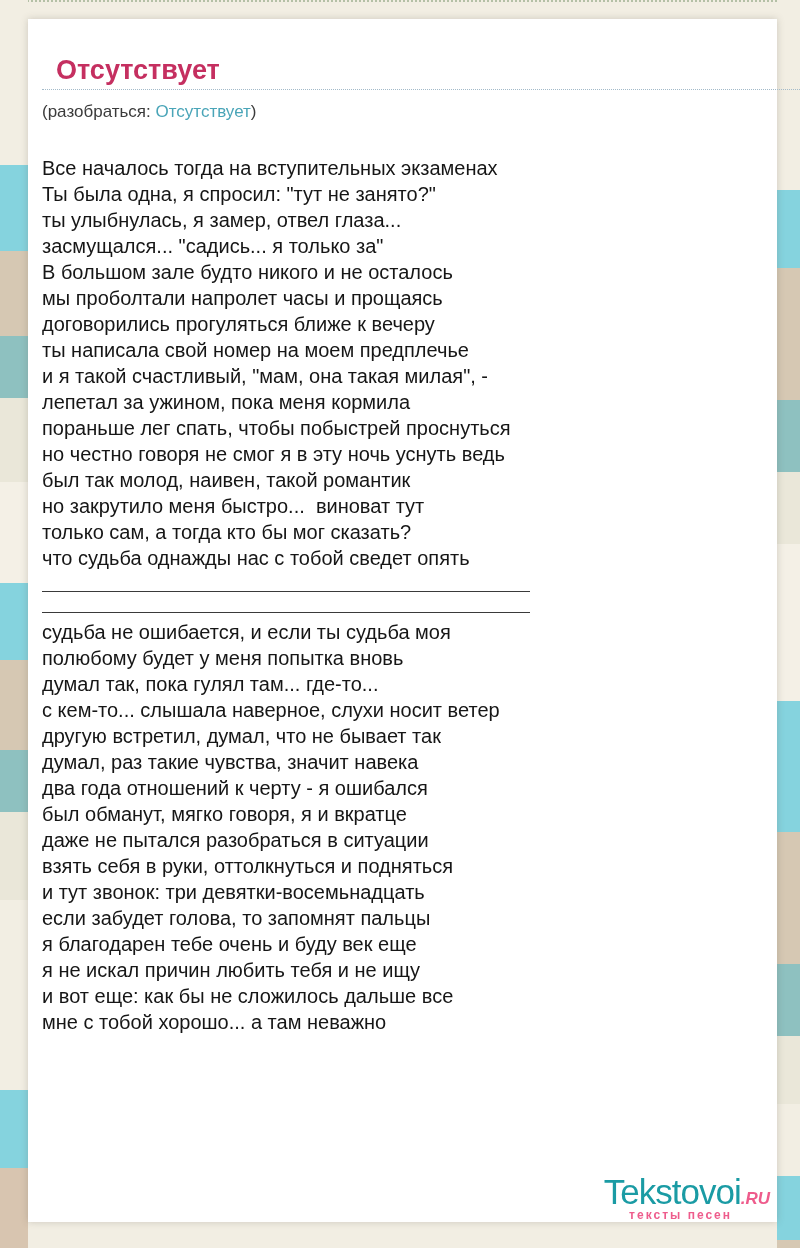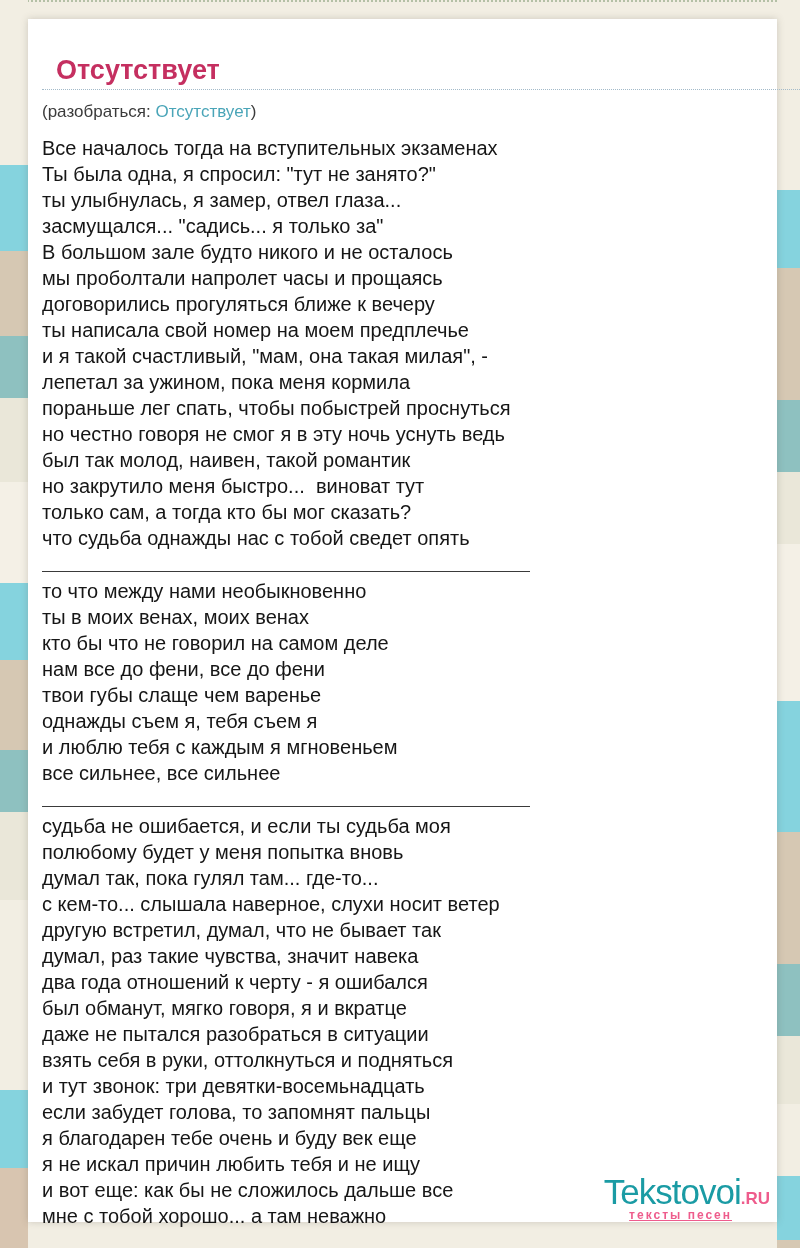--- a/index.html
+++ b/index.html
@@ -58,21 +58,21 @@
     text-decoration:none;
     cursor:pointer;
   }
   .header-sep{
     position:absolute;
     left:14px;right:-23px;top:70px;
     border-bottom:1px dotted var(--c-dotted);
     height:0;
   }
   .lyrics{
-    margin-top:12px;
+    margin-top:32px;
     color:var(--c-lyrics_text);
     font-size:20px;
     line-height:26px;
   }
   .verse{
     white-space:pre-wrap;
     margin:0;
   }
   hr.verse-sep{
     border:0;
@@ -92,30 +92,30 @@
     font-size:35px;
     font-weight:normal;
     color:var(--c-logo_teal);
     letter-spacing:-1px;
   }
   .logo-domain{
     font-size:17px;
     font-weight:bold;
     color:var(--c-logo_pink);
     letter-spacing:0;
+    font-style:italic;
   }
   .logo-tagline{
     display:block;
     margin-top:0px;
     padding-right:38px;
     font-size:12px;
     font-weight:bold;
     letter-spacing:2px;
     color:var(--c-logo_pink);
-    text-decoration:underline;
   }
 </style>
 </head>
 <body>
 
 <div class="top-dotted"></div>
 <div class="stripe-col left">
     <div class="stripe" style="height: 165px; background: rgb(242, 238, 227);"></div>
     <div class="stripe" style="height: 86px; background: rgb(133, 211, 222);"></div>
     <div class="stripe" style="height: 85px; background: rgb(214, 200, 179);"></div>
@@ -162,28 +162,20 @@
 ты написала свой номер на моем предплечье
 и я такой счастливый, "мам, она такая милая", -
 лепетал за ужином, пока меня кормила
 пораньше лег спать, чтобы побыстрей проснуться
 но честно говоря не смог я в эту ночь уснуть ведь
 был так молод, наивен, такой романтик
 но закрутило меня быстро...  виноват тут
 только сам, а тогда кто бы мог сказать?
 что судьба однажды нас с тобой сведет опять</p>
     <hr class="verse-sep">
-    <p class="verse">то что между нами необыкновенно
-ты в моих венах, моих венах
-кто бы что не говорил на самом деле
-нам все до фени, все до фени
-твои губы слаще чем варенье
-однажды съем я, тебя съем я
-и люблю тебя с каждым я мгновеньем
-все сильнее, все сильнее</p>
     <hr class="verse-sep">
     <p class="verse">судьба не ошибается, и если ты судьба моя
 полюбому будет у меня попытка вновь
 думал так, пока гулял там... где-то...
 с кем-то... слышала наверное, слухи носит ветер
 другую встретил, думал, что не бывает так
 думал, раз такие чувства, значит навека
 два года отношений к черту - я ошибался
 был обманут, мягко говоря, я и вкратце
 даже не пытался разобраться в ситуации

